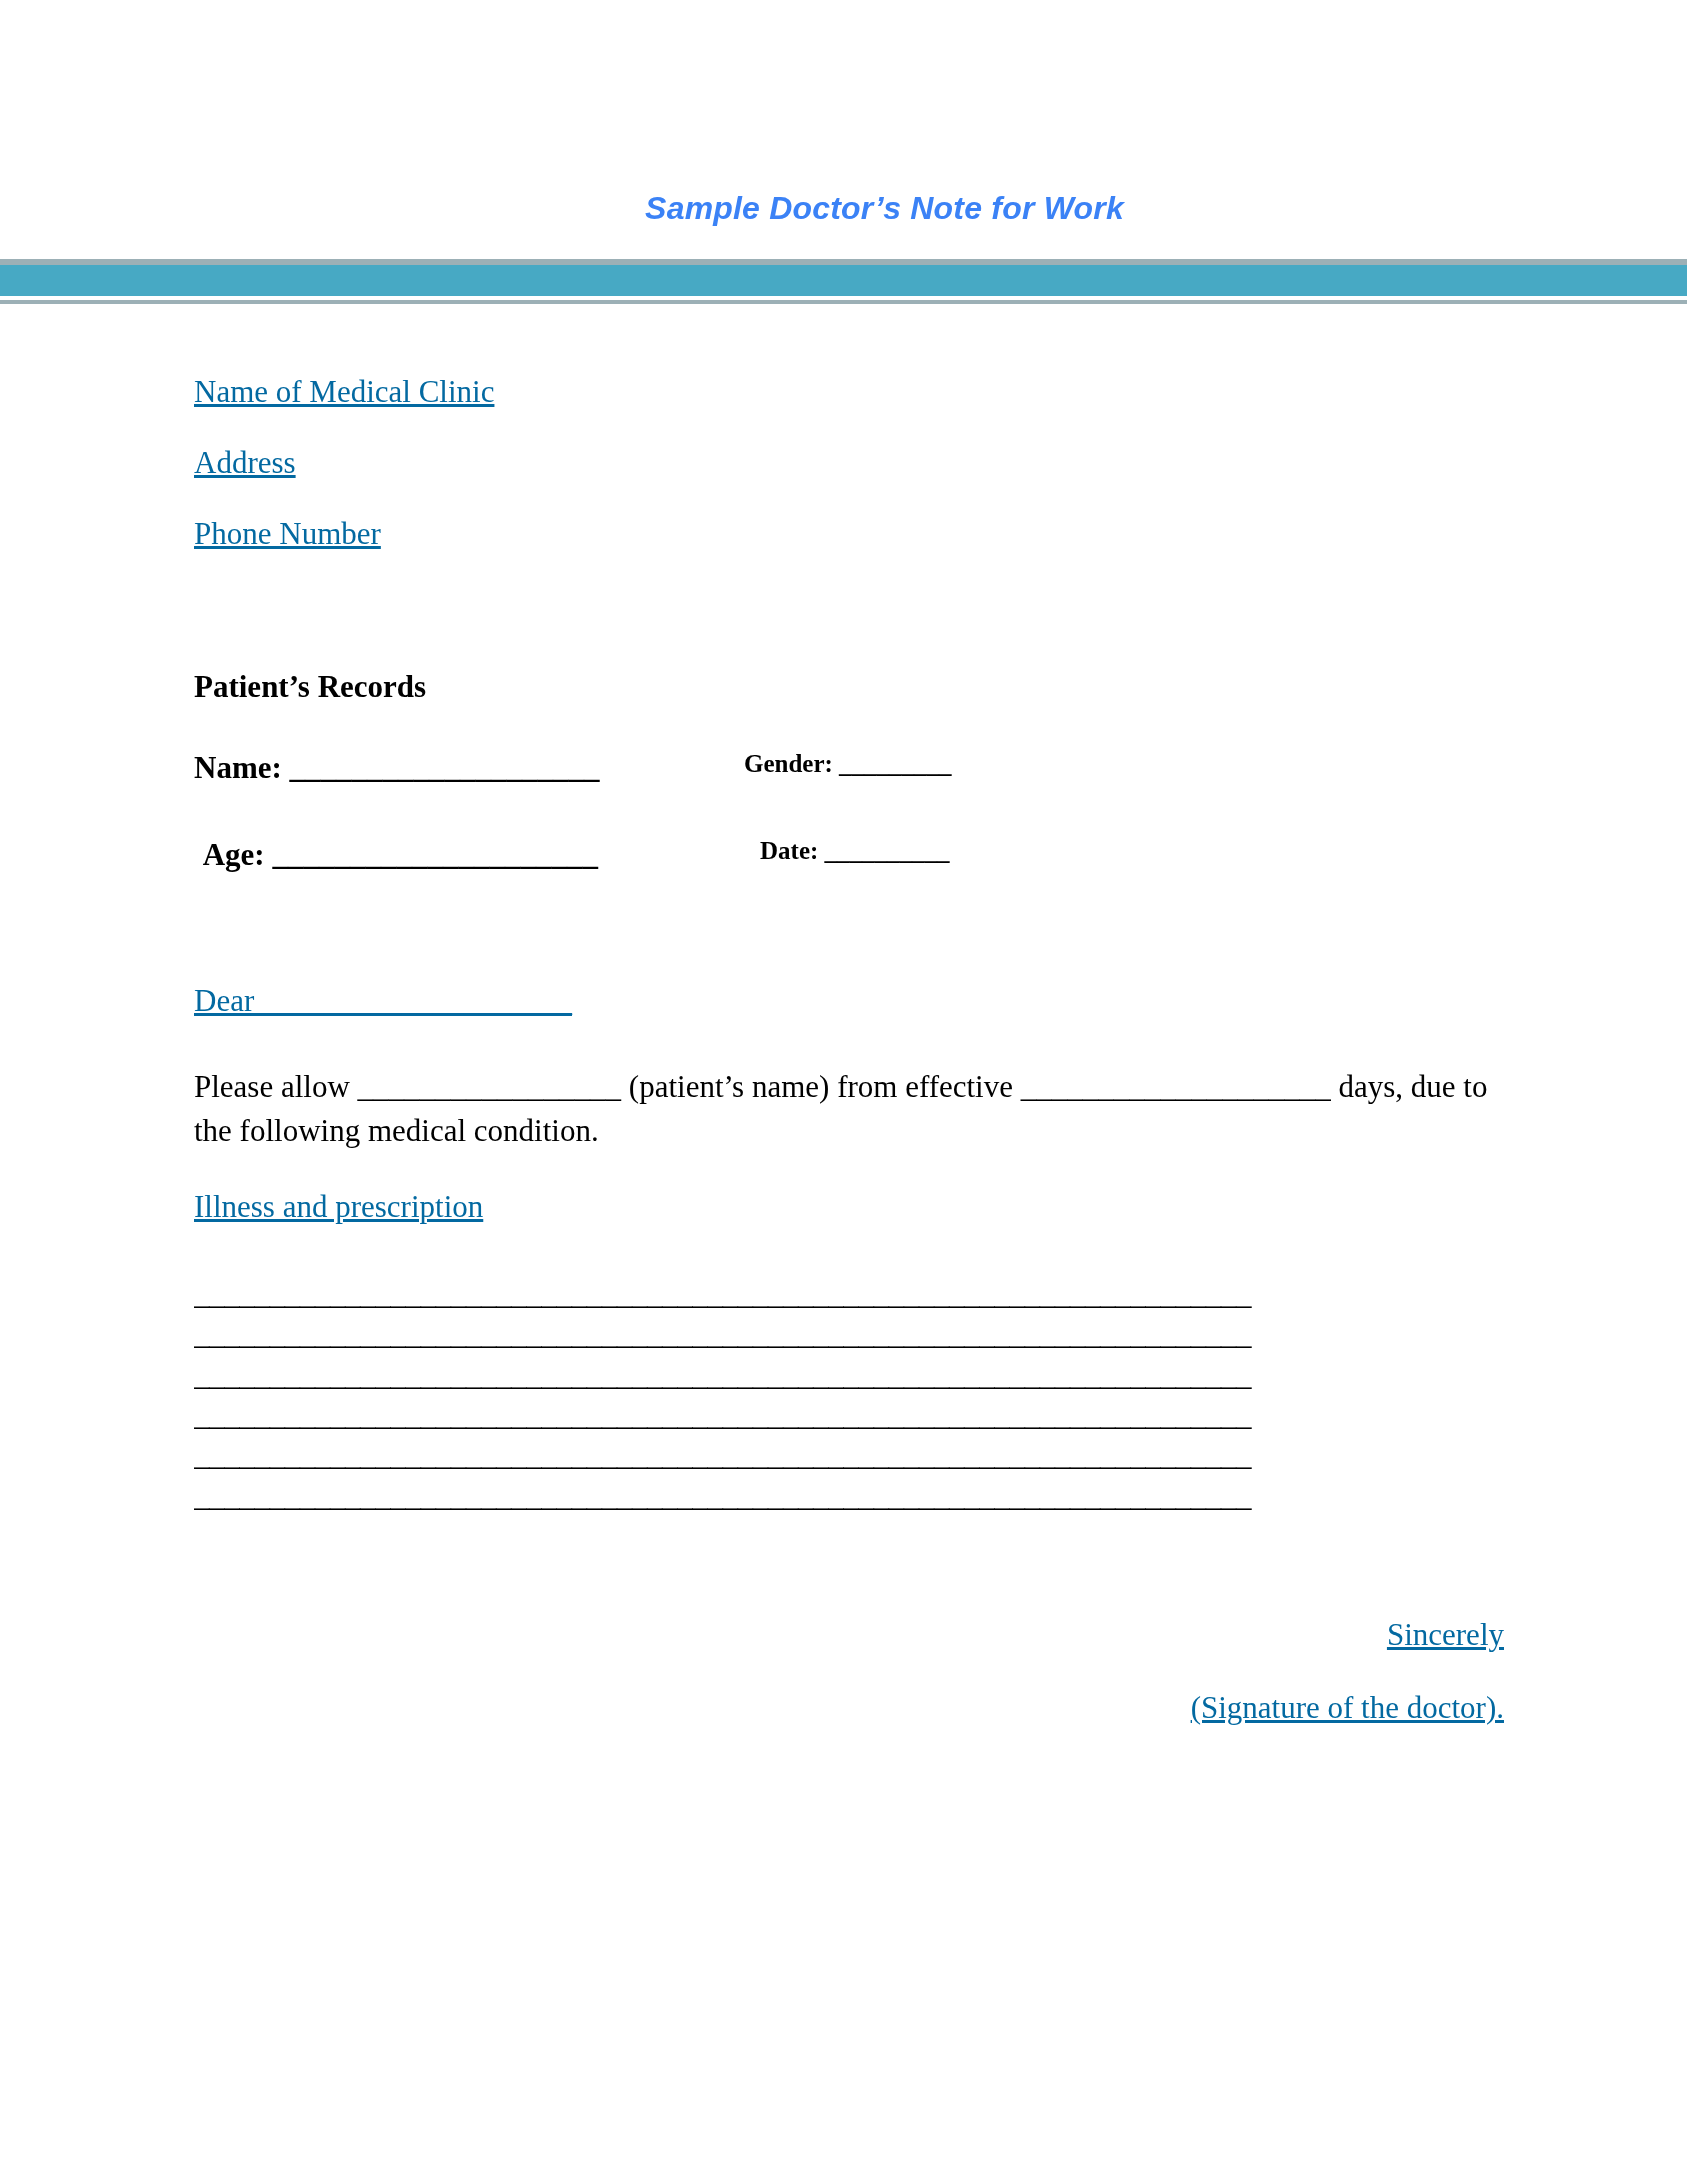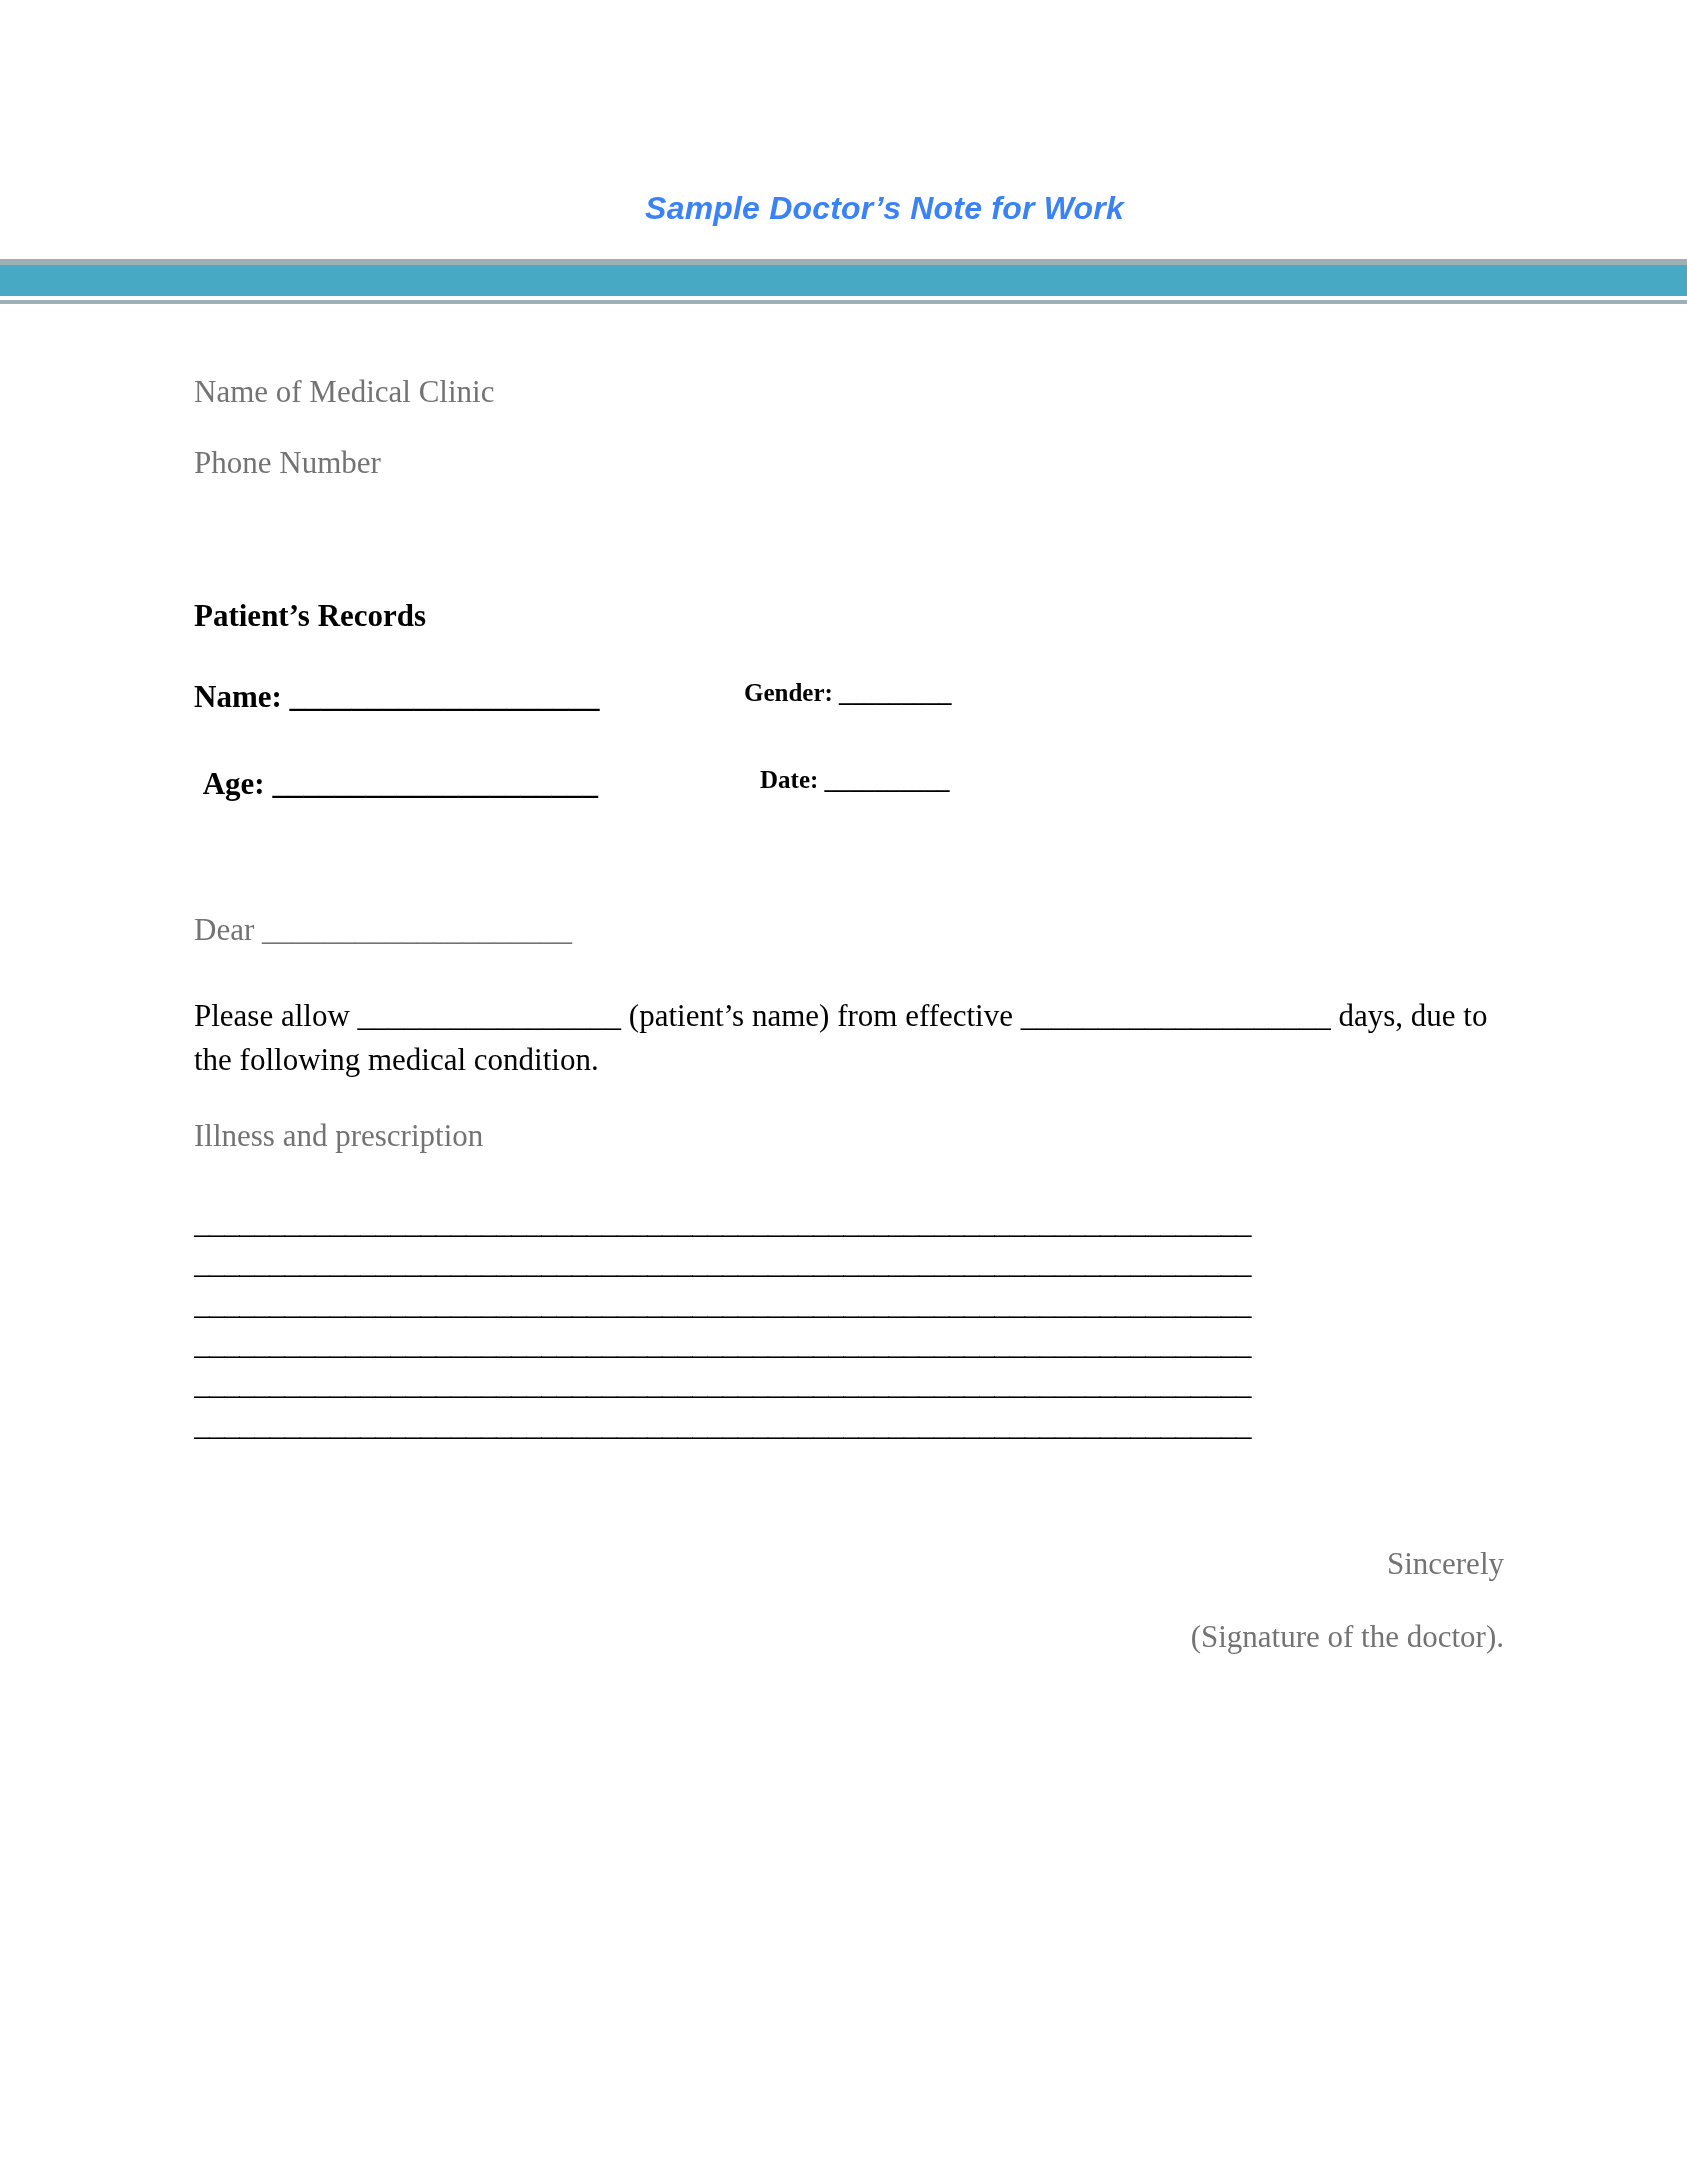--- a/index.html
+++ b/index.html
@@ -70,22 +70,23 @@
   .body-block {
     position: absolute;
     left: 194px;
     top: 376px;
     width: 1310px;
   }
 
   .line {
     font-size: 31px;
     line-height: 1.0;
-    color: #737373;
+    color: #0369a1;
     white-space: pre-wrap;
+    text-decoration: underline;
   }
 
   .clinic-line { margin-bottom: 40px; }
 
   .spacer-lg { height: 80px; }
   .spacer-md { height: 61px; }
 
   .section-heading {
     font-size: 31px;
     font-weight: bold;
@@ -146,20 +147,21 @@
   <div class="doc-title">Sample Doctor’s Note for Work</div>
 
   <div class="header-rule-top"></div>
   <div class="header-bar"></div>
   <div class="header-rule-bottom"></div>
 
   <div class="body-block">
 
     <div class="line clinic-line">Name of Medical Clinic</div>
 
+    <div class="line clinic-line">Address</div>
 
     <div class="line clinic-line">Phone Number</div>
 
     <div class="spacer-lg"></div>
 
     <div class="section-heading">Patient’s Records</div>
 
     <div class="records-row row-1">
       <span class="col-a">Name: ____________________</span>
       <span class="col-b">Gender: _________</span>

